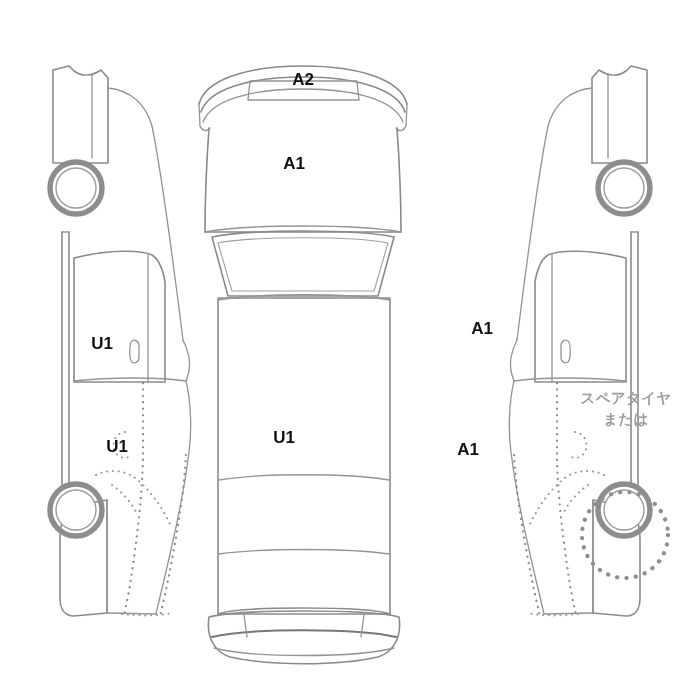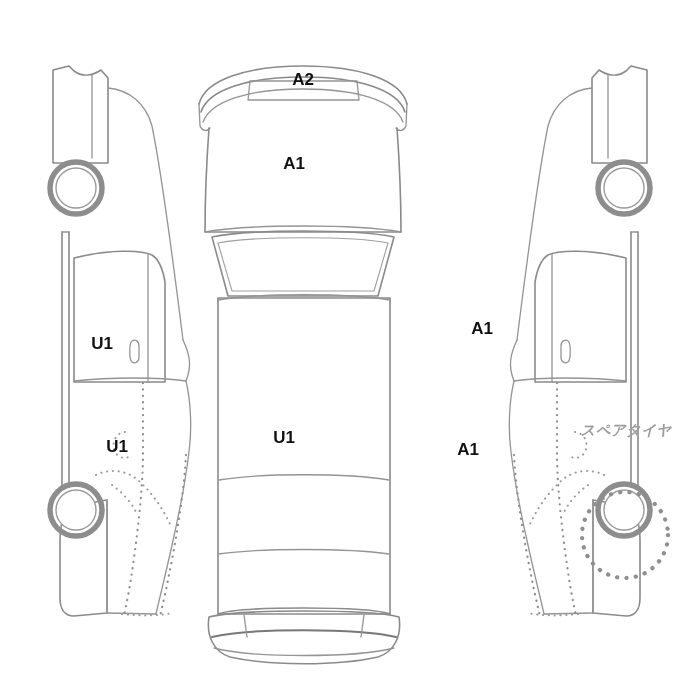--- a/index.html
+++ b/index.html
@@ -232,17 +232,18 @@
       <text class="pos-label" x="294" y="165">A1</text>
       <text class="pos-label" x="102" y="345">U1</text>
       <text class="pos-label" x="482" y="330">A1</text>
       <text class="pos-label" x="117" y="448">U1</text>
       <text class="pos-label" x="284" y="439">U1</text>
       <text class="pos-label" x="468" y="451">A1</text>
     </g>
 
   </svg>
 
-  <div class="spare-caption" id="spare-caption" style="left:556px; top:420px; width:140px;font-style:italic;">
+  <div class="spare-caption" id="spare-caption" style="left:556px; top:388px; width:140px;">
     <div>スペアタイヤ</div>
+    <div>または</div>
   </div>
 
 </div>
 
 </body></html>

